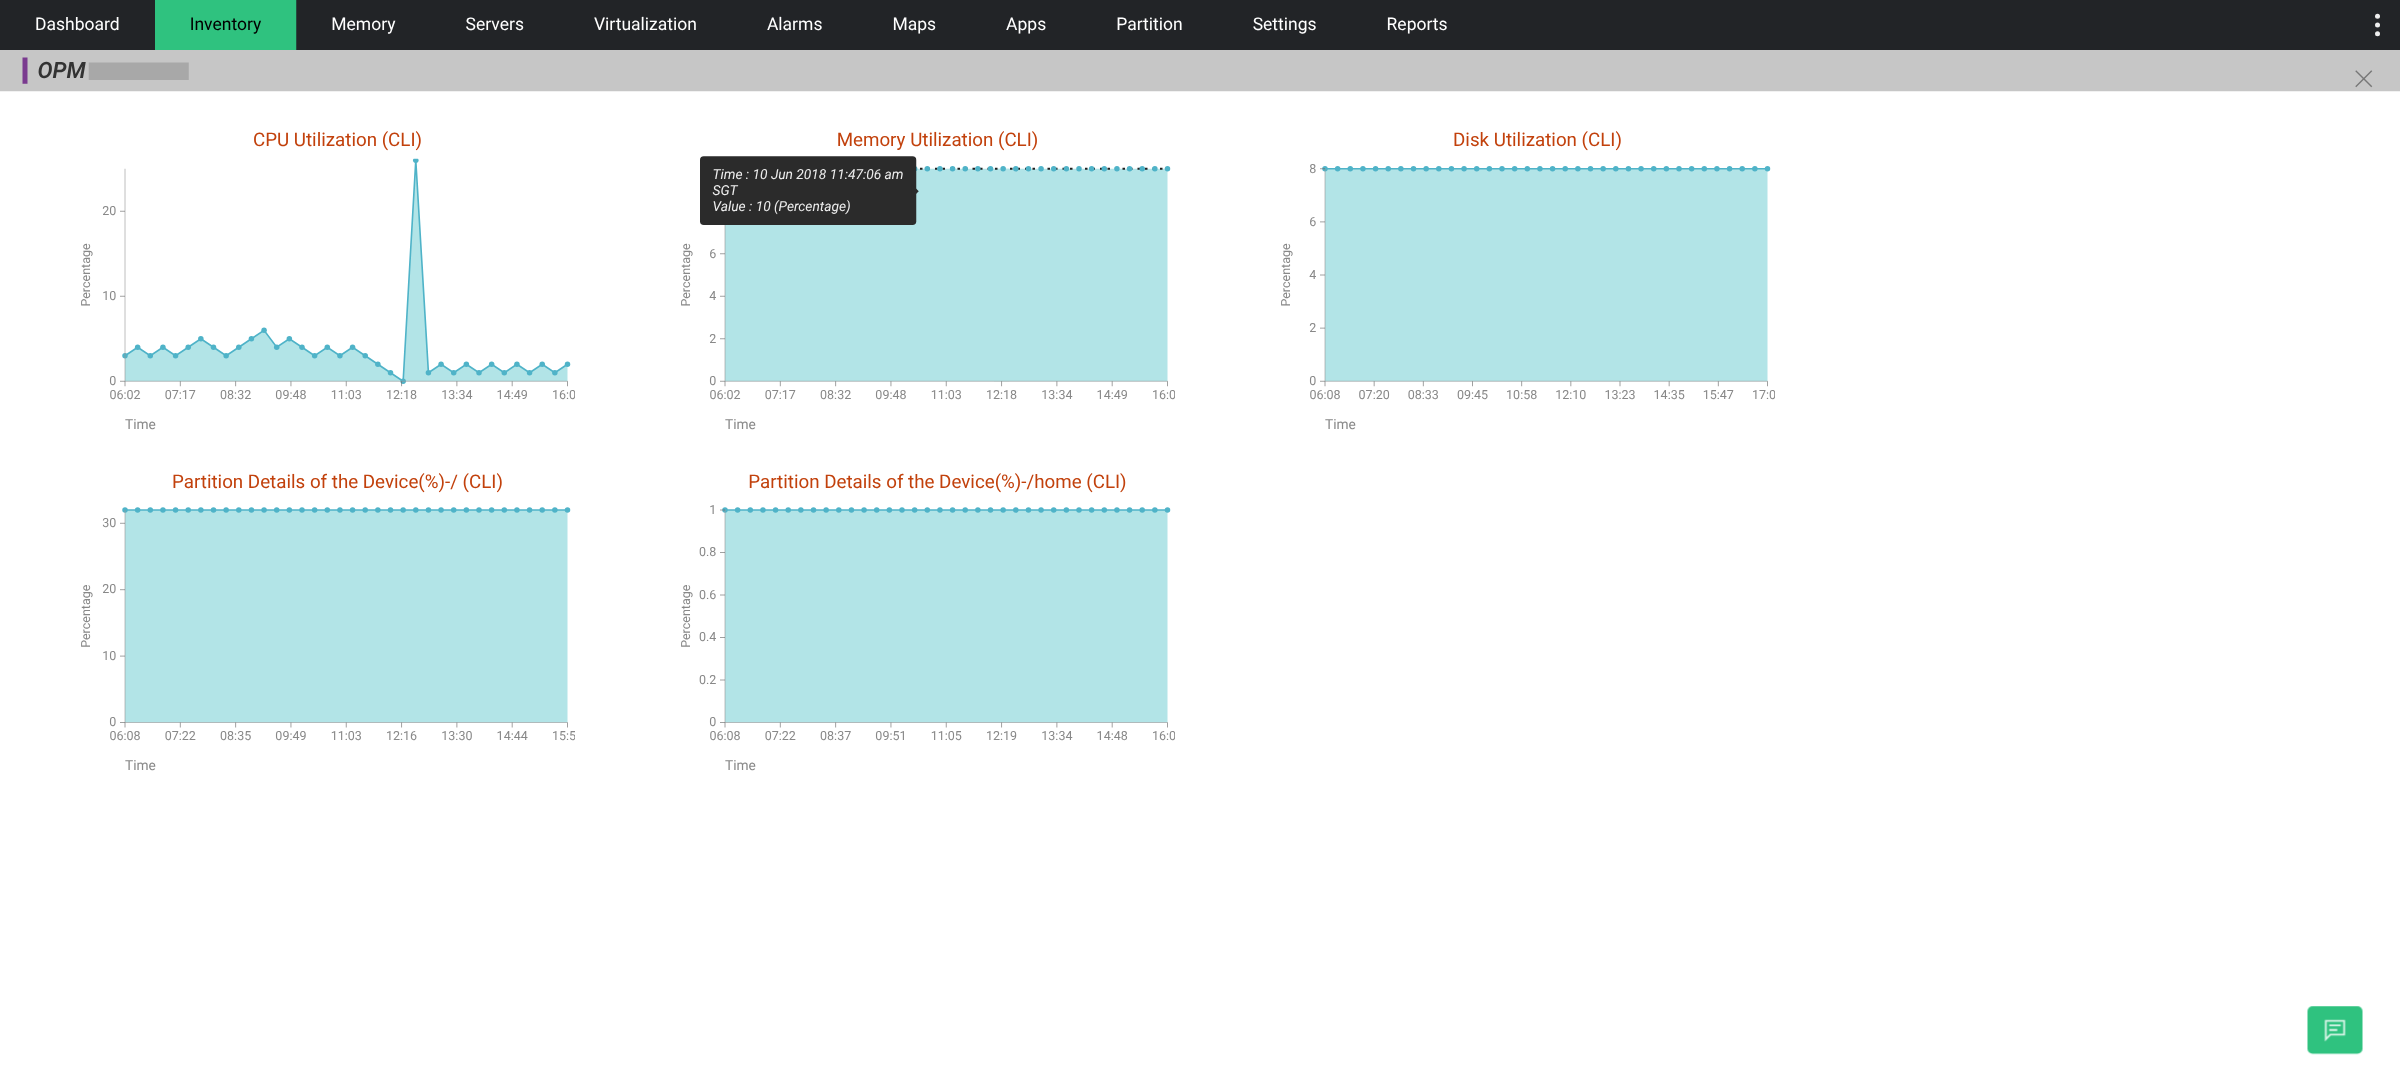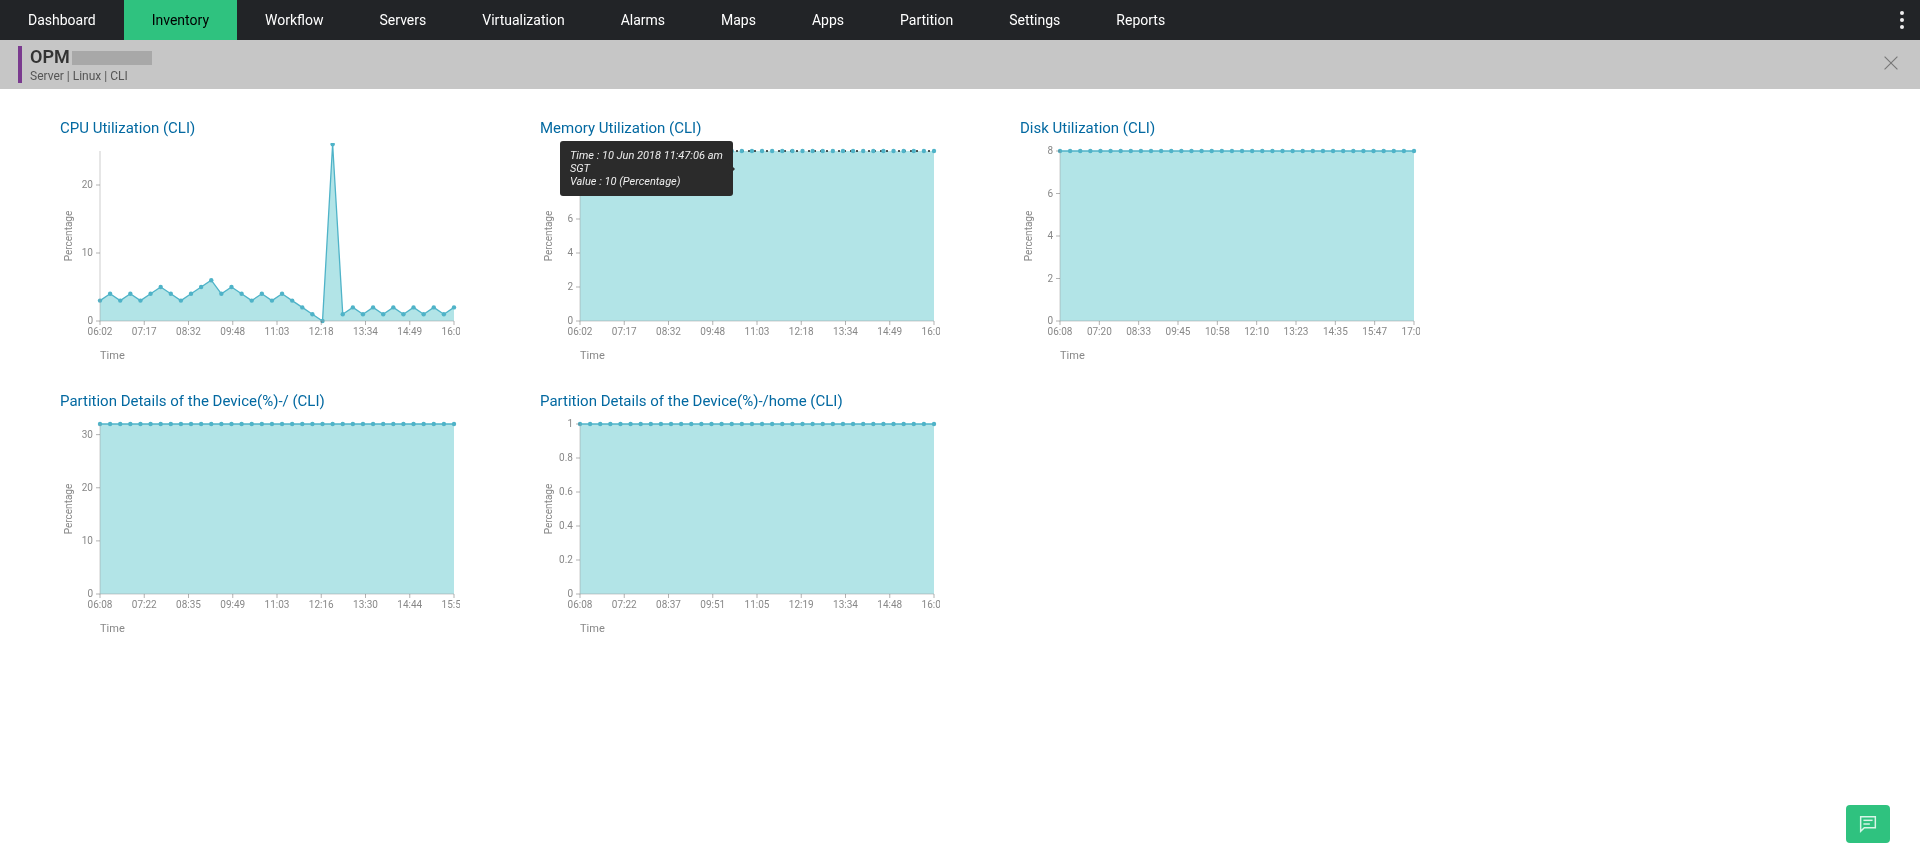--- a/index.html
+++ b/index.html
@@ -6,31 +6,31 @@
   
   .nav{display:flex;align-items:stretch;background:#222427;height:40px;color:#fff;}
   .nav-item{display:flex;align-items:center;padding:0 28px;cursor:pointer;font-size:14px;}
   .nav-item.active{background:#2fc27f;color:#000000;}
   .nav-spacer{flex:1;}
   .nav-dots{display:flex;flex-direction:column;justify-content:center;gap:3px;padding:0 16px;cursor:pointer;}
   .nav-dots span{width:4px;height:4px;border-radius:50%;background:#eee;}
   
   .hdr{display:flex;align-items:flex-start;background:#c6c6c6;padding:6px 18px 6px 18px;position:relative;}
   .hdr-accent{width:4px;align-self:stretch;background:#7a3a8f;margin-right:8px;}
-  .hdr-main{flex:1;}
+  .hdr-main{flex:1;font-style:italic;}
   .hdr-title{font-size:18px;font-weight:600;color:#333;}
   .hdr-title .mask{display:inline-block;width:80px;height:14px;background:#a8a8a8;vertical-align:middle;margin-left:2px;}
   .hdr-sub{font-size:12px;color:#555;margin-top:2px;}
   .hdr-close{position:absolute;right:18px;top:12px;cursor:pointer;color:#666;}
   .hdr-close svg{width:22px;height:22px;stroke:#777;stroke-width:1.2;}
   
   .content{padding:30px 60px 40px 60px;}
   .row{display:flex;gap:60px;margin-bottom:30px;}
   .panel{width:420px;}
-  .panel-title{font-size:15px;color:#0369a1;margin-bottom:6px;}
+  .panel-title{font-size:15px;color:#c2410c;margin-bottom:6px;text-align:center;}
   .chart-wrap{position:relative;}
   .chart{display:block;}
   .axis-label-x{text-align:left;font-size:11px;color:#888;margin-top:6px;padding-left:40px;}
   
   .tooltip{position:absolute;background:#2b2b2b;color:#eee;font-size:11px;padding:8px 10px;border-radius:3px;white-space:nowrap;z-index:5;}
   .tooltip:after{content:"";position:absolute;right:-8px;top:50%;margin-top:-6px;border:6px solid transparent;border-left-color:#2b2b2b;}
   
   .fab{position:fixed;right:30px;bottom:18px;width:44px;height:38px;background:#2fc27f;display:flex;align-items:center;justify-content:center;border-radius:4px;cursor:pointer;}
   .fab svg{width:22px;height:22px;stroke:#d9f5e8;fill:none;stroke-width:1.6;}
   
@@ -42,21 +42,21 @@
   .tick-text{font-size:10px;fill:#888;}
   .axis{stroke:#999;stroke-width:0.5;}
   .highlight-band{fill:#9fd8dd;opacity:0.7;}
 </style>
 </head>
 <body>
 
 <div class="nav">
     <div class="nav-item">Dashboard</div>
     <div class="nav-item active">Inventory</div>
-    <div class="nav-item">Workflow</div>
+    <div class="nav-item">Memory</div>
     <div class="nav-item">Servers</div>
     <div class="nav-item">Virtualization</div>
     <div class="nav-item">Alarms</div>
     <div class="nav-item">Maps</div>
     <div class="nav-item">Apps</div>
     <div class="nav-item">Partition</div>
     <div class="nav-item">Settings</div>
     <div class="nav-item">Reports</div>
     <div class="nav-spacer"></div>
     <div class="nav-dots">
@@ -65,21 +65,20 @@
       <span></span>
     </div>
   </div>
 
 <div class="hdr">
   <div class="hdr-accent"></div>
   <div class="hdr-main">
     <div class="hdr-title">
       <span>OPM</span><span class="mask"></span>
     </div>
-    <div class="hdr-sub">Server | Linux  | CLI</div>
   </div>
   <div class="hdr-close">
     <svg viewBox="0 0 24 24" fill="none">
         <line x1="5" y1="5" x2="19" y2="19"></line>
         <line x1="19" y1="5" x2="5" y2="19"></line>
       </svg>
   </div>
 </div>
 
 <div class="content">

